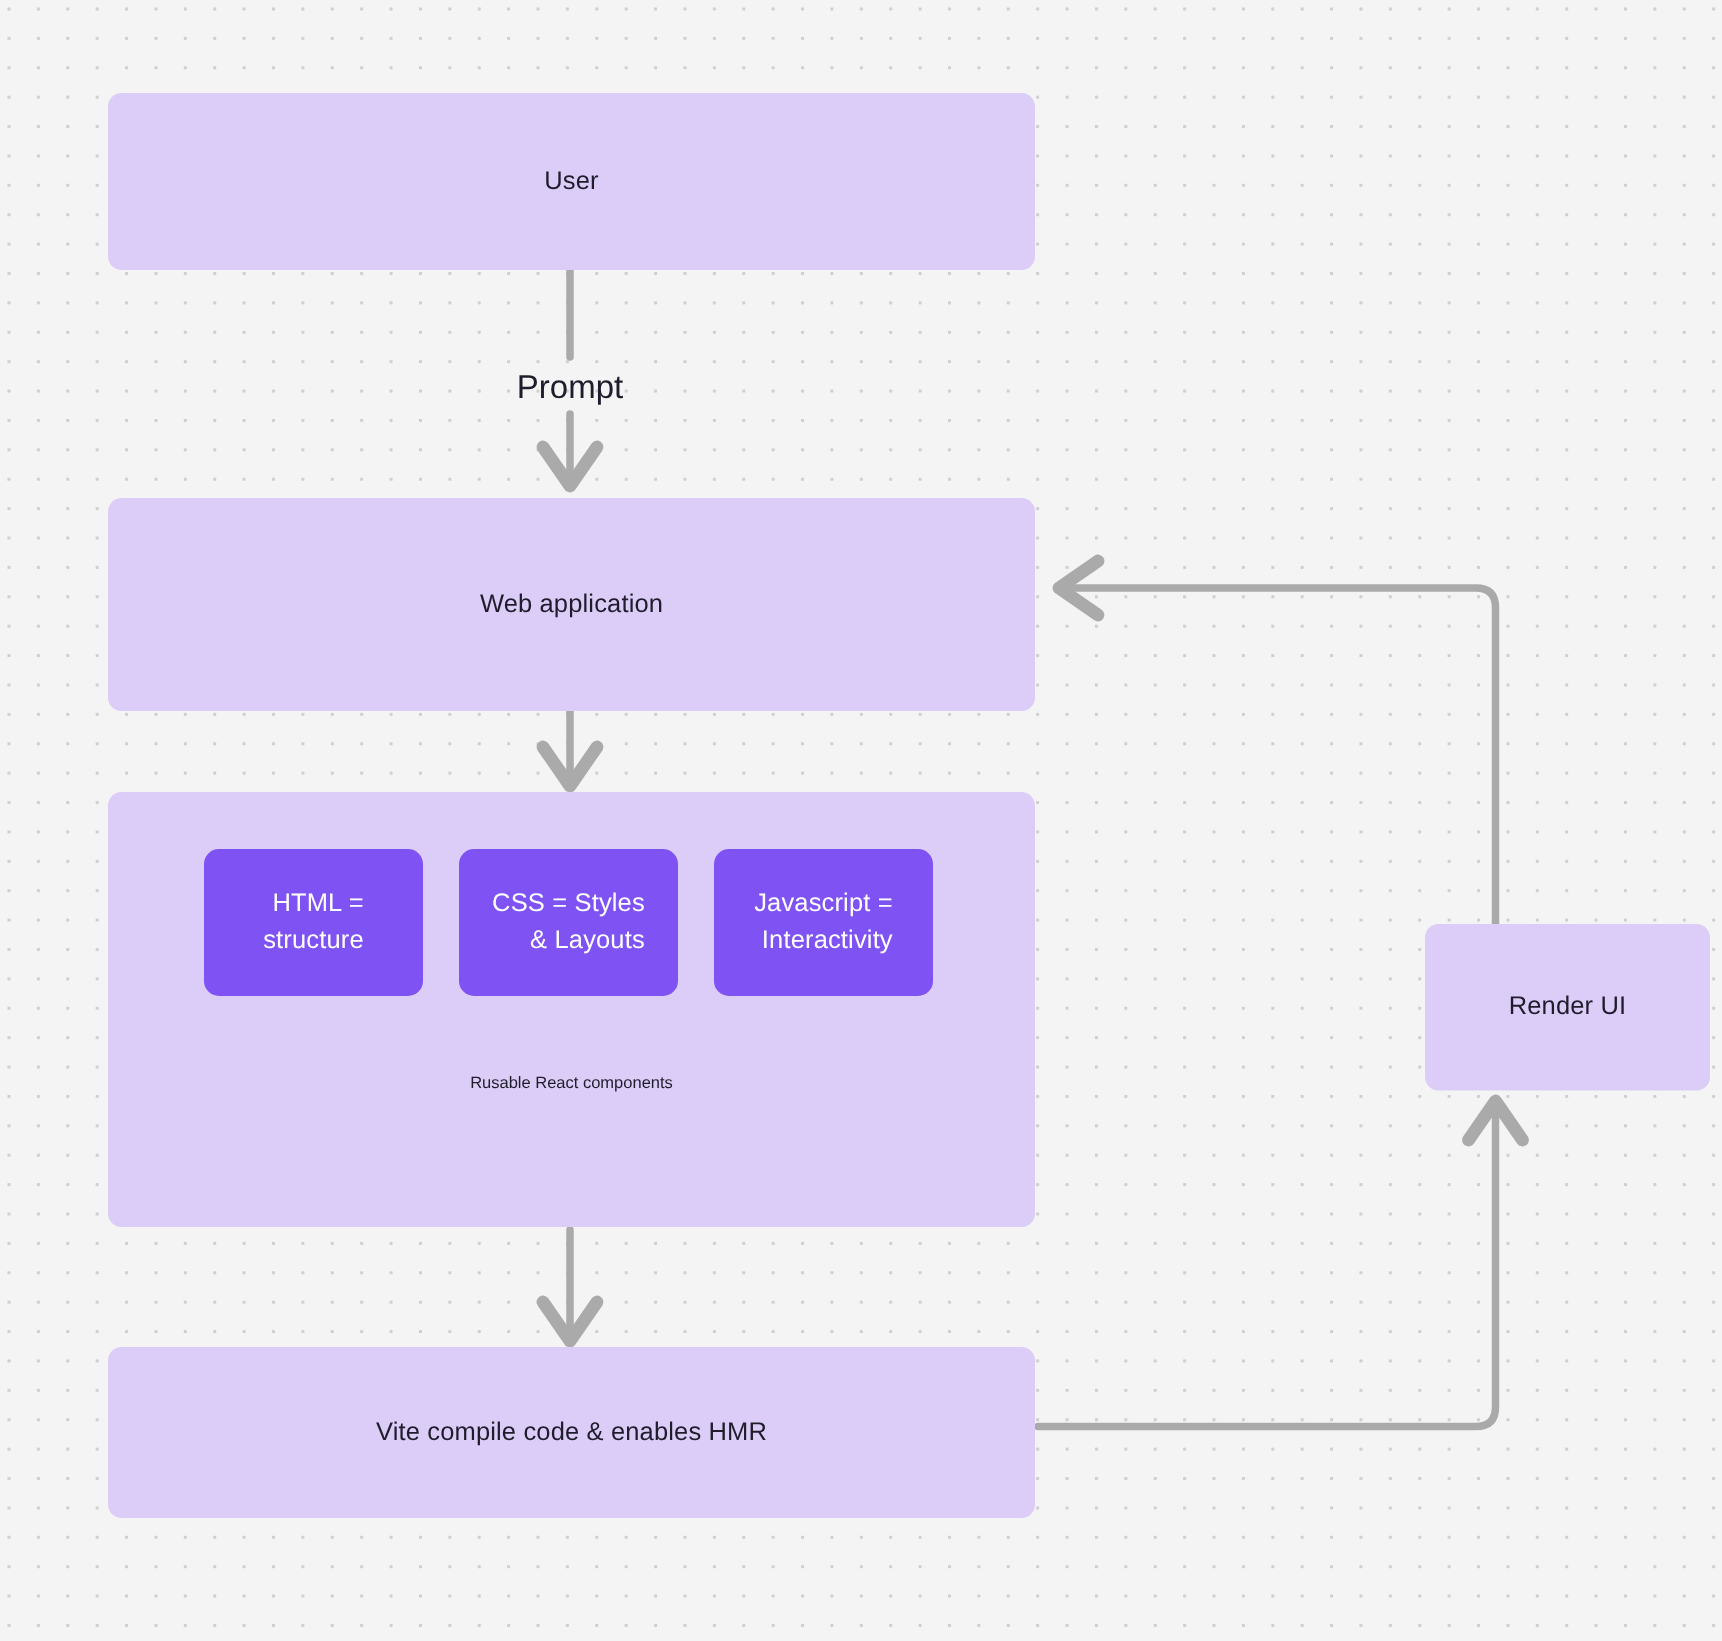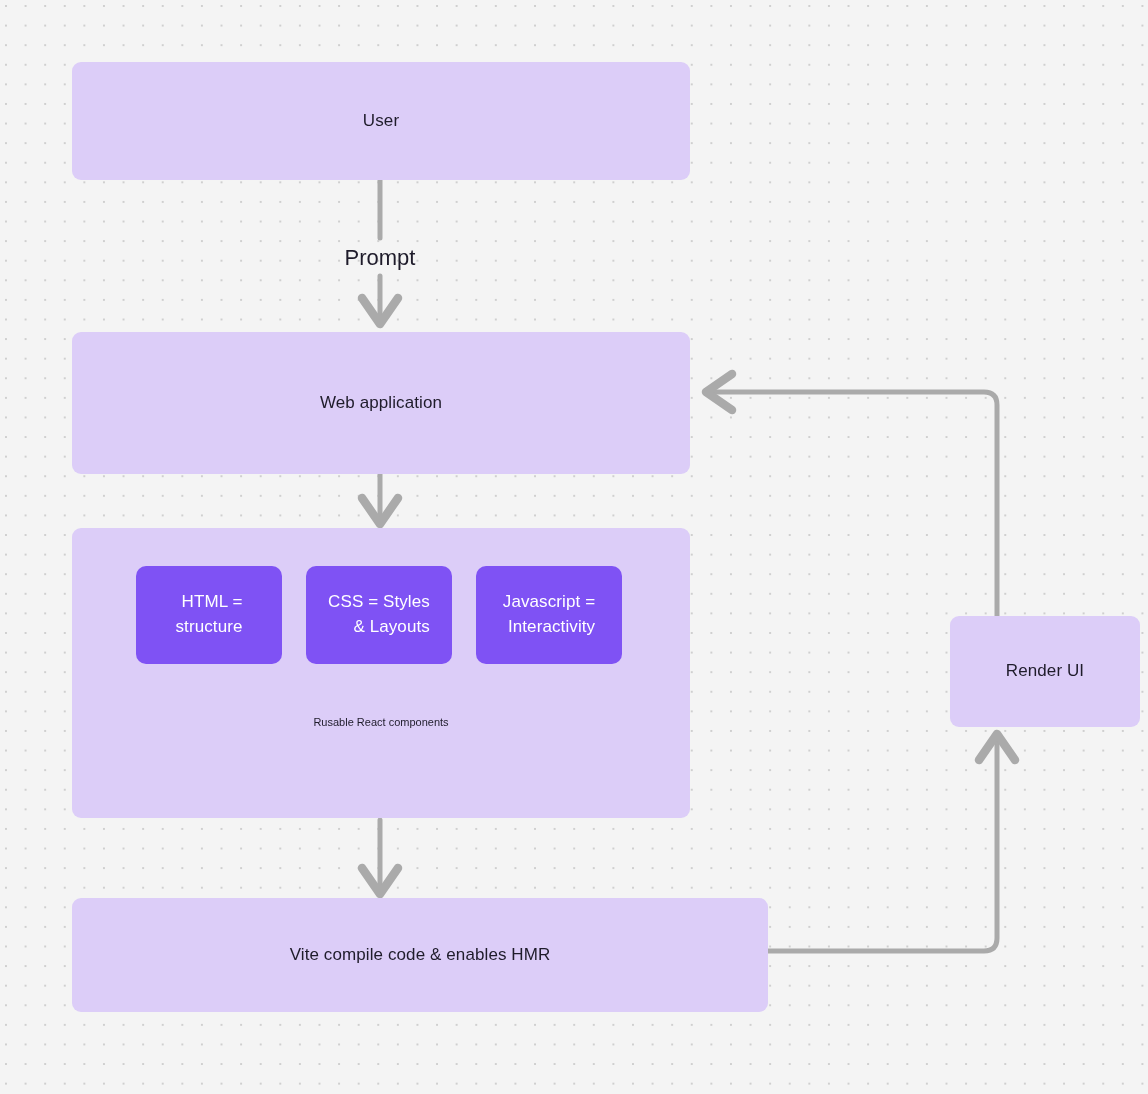--- a/index.html
+++ b/index.html
@@ -151,21 +151,21 @@
       <span class="node-label">CSS = Styles
 &amp; Layouts</span>
     </div>
     <div class="chip" id="chip-js">
       <span class="node-label">Javascript =
 Interactivity</span>
     </div>
     <div id="components-caption">Rusable React components</div>
   </div>
 
-  <div class="node light" id="node-vite" style="left:72px; top:898px; width:696px; height:114px;">
+  <div class="node light" id="node-vite" style="left:72px; top:898px; width:618px; height:114px;">
     <span class="node-label">Vite compile code &amp; enables HMR</span>
   </div>
 
   <div class="node light" id="node-render-ui" style="left:902px; top:616px; width:190px; height:111px;margin-left:48px;">
     <span class="node-label">Render UI</span>
   </div>
 
 </div>
 
 </body></html>

